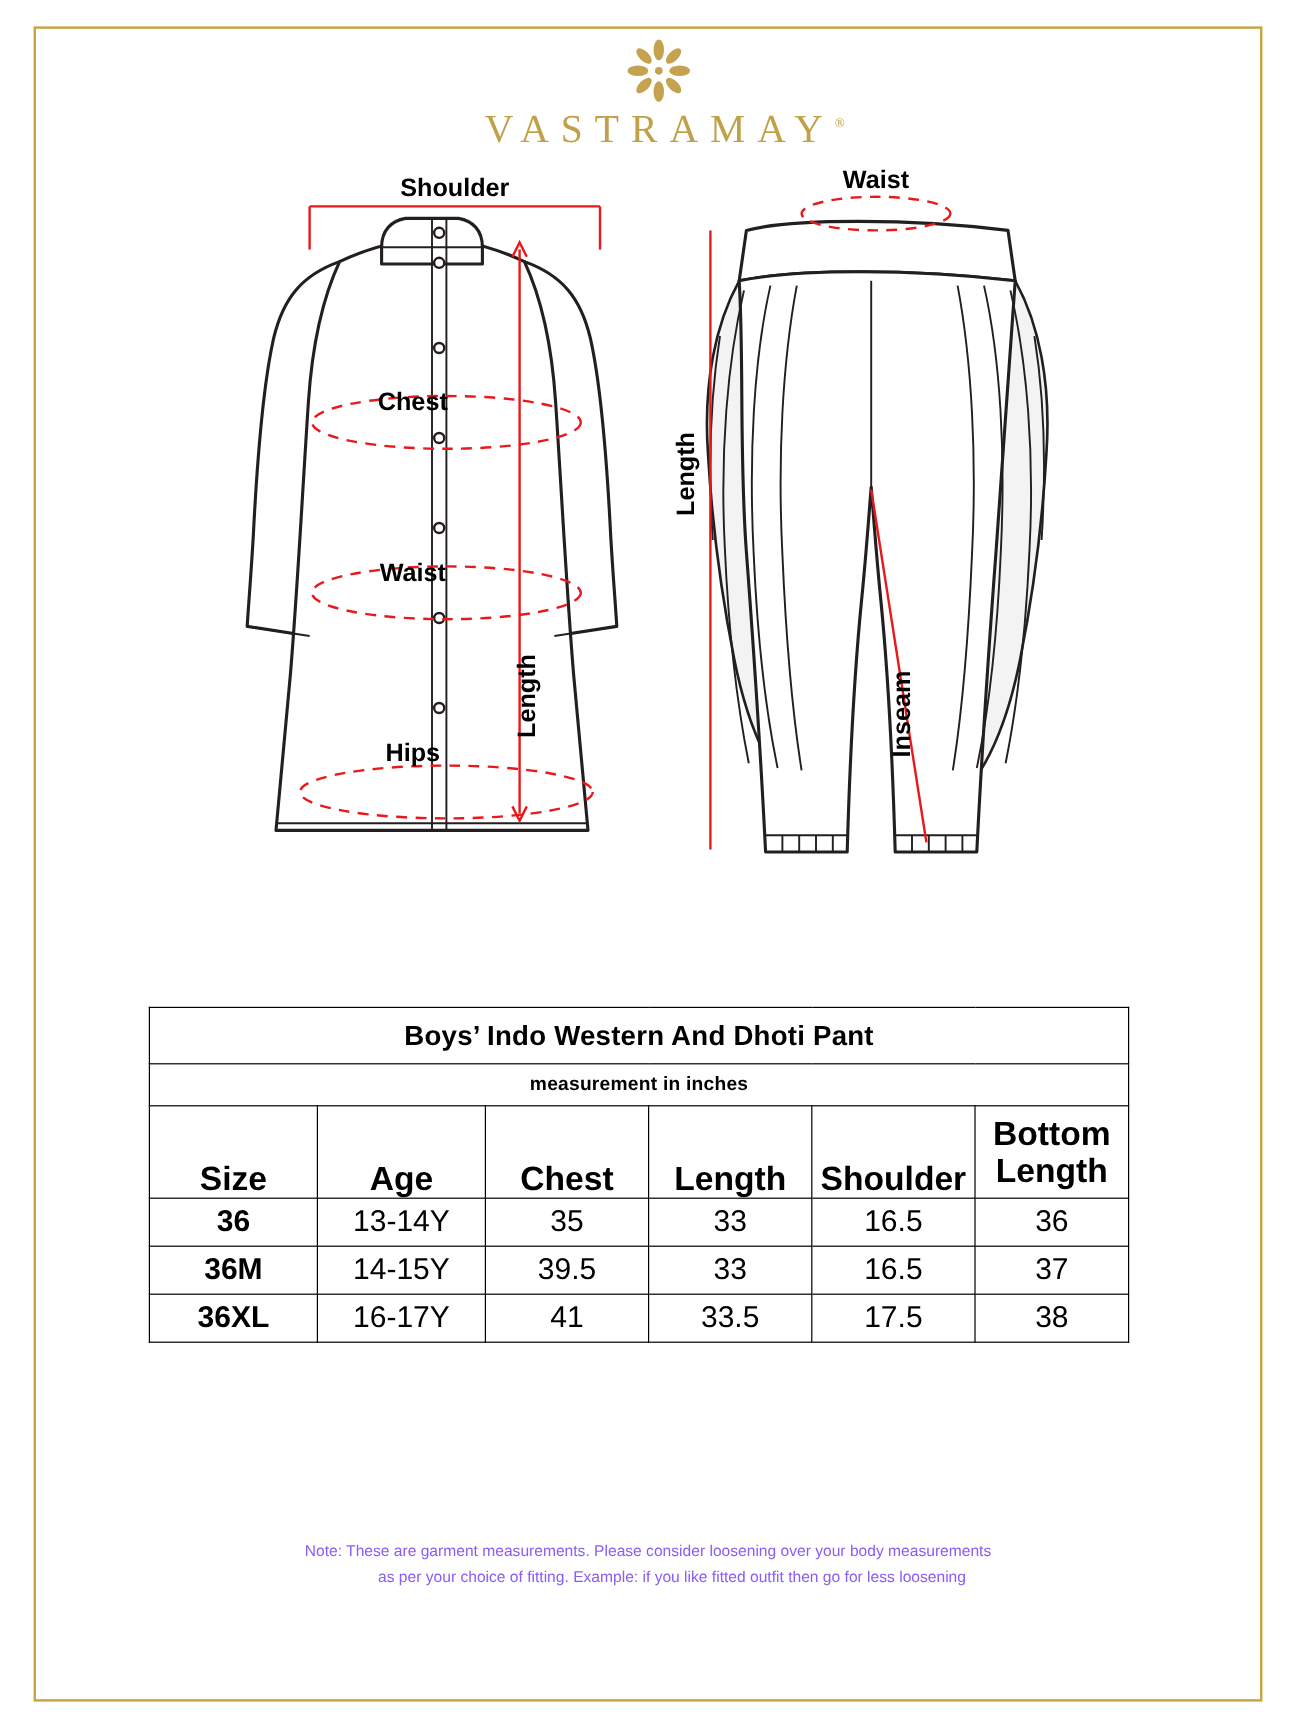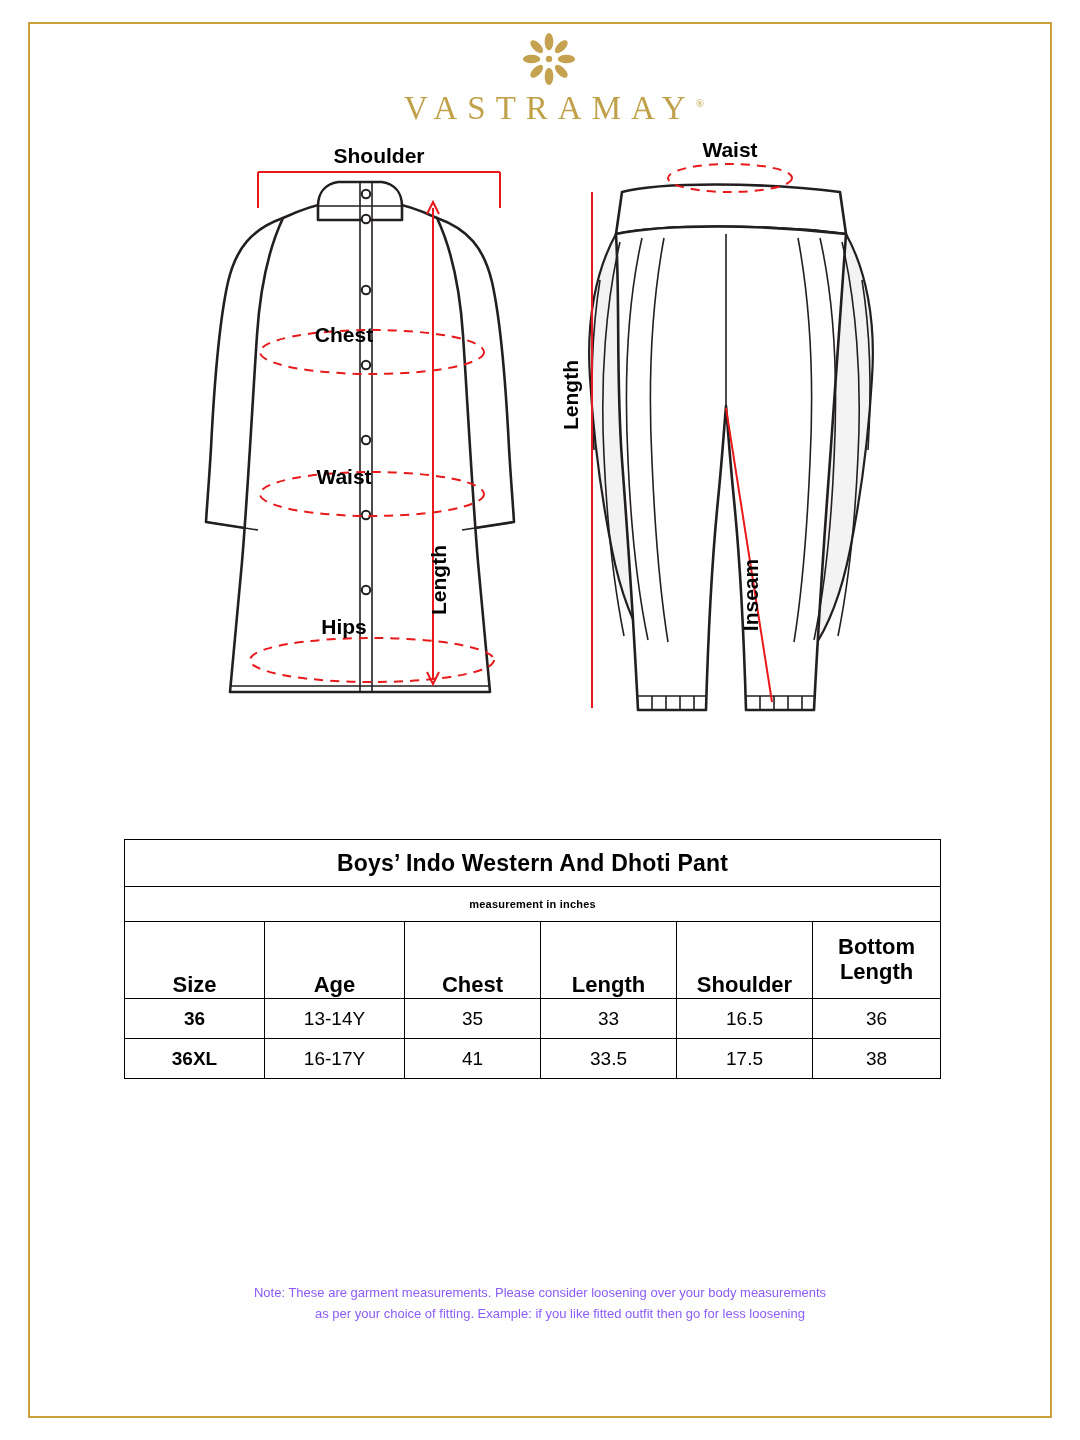--- a/index.html
+++ b/index.html
@@ -70,39 +70,39 @@
     color:#000;
     padding:0;
   }
   .t-title{
     font-size:23px;
     font-weight:700;
     height:46px;
     letter-spacing:.2px;
   }
   .t-sub{
-    font-size:11px;
+    font-size:16px;
     font-weight:700;
     height:34px;
     letter-spacing:.2px;
   }
   .t-head{
-    font-size:22px;
+    font-size:28px;
     font-weight:700;
     height:76px;
     vertical-align:bottom;
     padding-bottom:8px;
     line-height:1.12;
   }
   .t-head.two-line{
     vertical-align:middle;
     padding-bottom:0;
   }
   .t-cell{
-    font-size:19px;
+    font-size:25px;
     height:39px;
   }
   .t-cell.size-col{font-weight:700;}
   
   col.c1{width:140px;}
   col.c2{width:140px;}
   col.c3{width:136px;}
   col.c4{width:136px;}
   col.c5{width:136px;}
   col.c6{width:128px;}
@@ -298,20 +298,28 @@
 
         <tr>
           <td class="t-cell size-col">36</td>
           <td class="t-cell">13-14Y</td>
           <td class="t-cell">35</td>
           <td class="t-cell">33</td>
           <td class="t-cell">16.5</td>
           <td class="t-cell">36</td>
         </tr>
         <tr>
+          <td class="t-cell size-col">36M</td>
+          <td class="t-cell">14-15Y</td>
+          <td class="t-cell">39.5</td>
+          <td class="t-cell">33</td>
+          <td class="t-cell">16.5</td>
+          <td class="t-cell">37</td>
+        </tr>
+        <tr>
           <td class="t-cell size-col">36XL</td>
           <td class="t-cell">16-17Y</td>
           <td class="t-cell">41</td>
           <td class="t-cell">33.5</td>
           <td class="t-cell">17.5</td>
           <td class="t-cell">38</td>
         </tr>
       </tbody>
     </table>
   </div>

